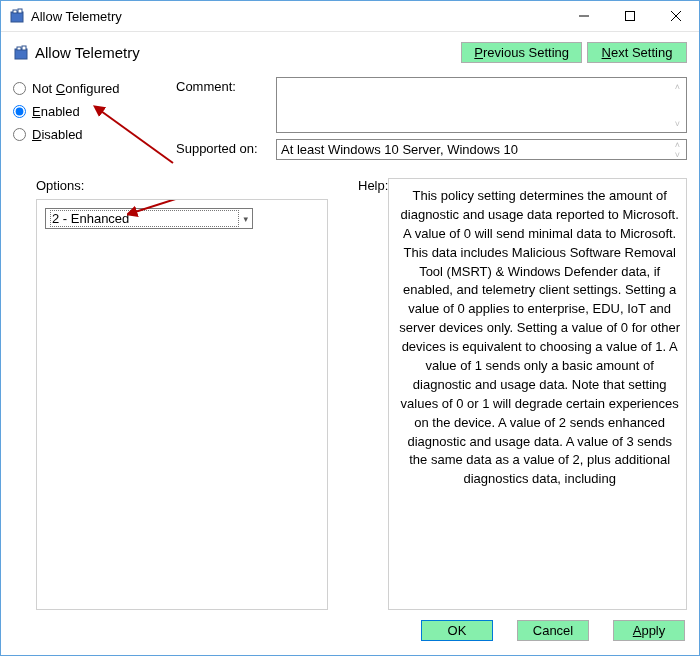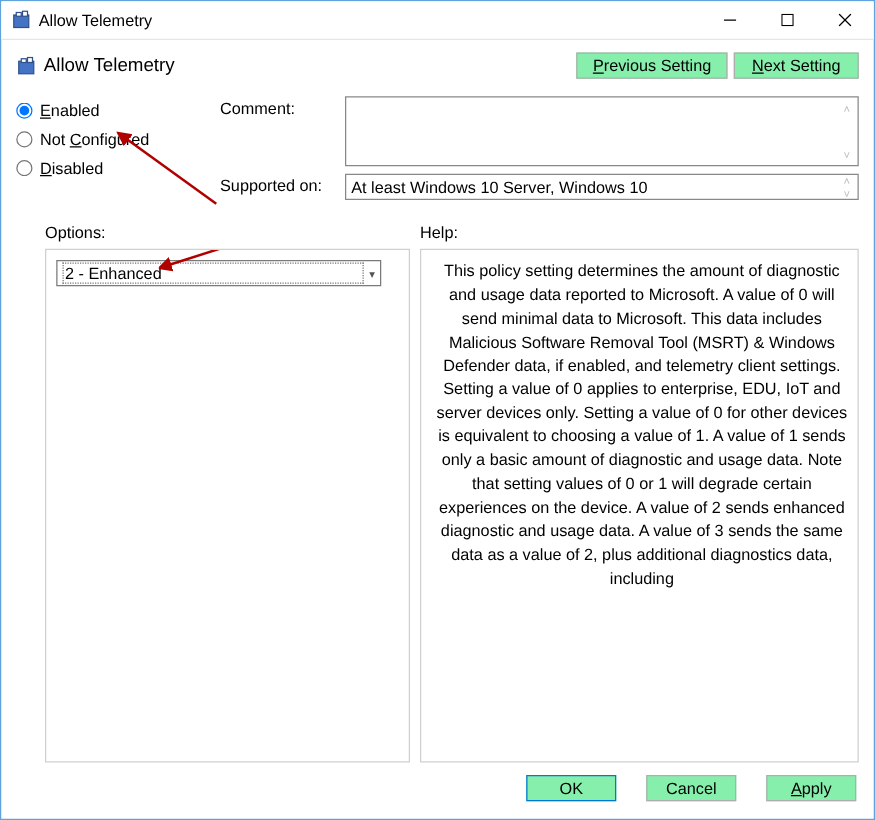--- a/index.html
+++ b/index.html
@@ -21,24 +21,24 @@
     .comment-col { flex: 1; display: flex; flex-direction: column; }
     .comment-row { display: flex; margin-bottom: 6px; }
     .comment-label { width: 100px; padding-top: 2px; }
     .textarea-like { flex: 1; border: 1px solid #888; background: #fff; position: relative; }
     .scroll-arrows { position: absolute; right: 0; top: 0; bottom: 0; width: 17px; display: flex; flex-direction: column; justify-content: space-between; }
     .scroll-arrow { width: 17px; height: 17px; display: flex; align-items: center; justify-content: center; color: #bdbdbd; font-size: 9px; }
     .comment-box { height: 56px; }
     .supported-box { height: 21px; padding: 2px 4px; }
     .panes { display: flex; flex: 1; margin-top: 12px; min-height: 0; }
     .pane-left { width: 315px; margin-right: 8px; display: flex; flex-direction: column; padding-left: 23px; }
-    .pane-right { flex: 1; display: flex; flex-direction: column; min-height: 0; }
+    .pane-right { flex: 1; display: flex; flex-direction: row; min-height: 0; margin-left: 22px; }
     .pane-label { margin-bottom: 6px; }
     .pane-box { flex: 1; border: 1px solid #d0d0d0; padding: 8px; overflow: hidden; position: relative; }
-    .dropdown { width: 260px; border: 1px solid #7a7a7a; padding: 1px 4px; font-size: 13px; display: flex; align-items: center; justify-content: space-between; cursor: default; }
+    .dropdown { width: 208px; border: 1px solid #7a7a7a; padding: 1px 4px; font-size: 13px; display: flex; align-items: center; justify-content: space-between; cursor: default; }
     .dropdown-sel { border:1px dotted #777; flex:1; padding:0 1px; }
     .dropdown .dd-arrow { font-size: 9px; color: #555; padding-left: 4px; }
     .help-box { flex: 1; border: 1px solid #d0d0d0; padding: 8px 4px 8px 8px; overflow-y: scroll; position: relative; line-height: 1.4; font-size: 13.5px; text-align: center; }
     .footer { display: flex; justify-content: flex-end; padding: 10px 2px 8px 2px; gap: 19px; }
     .footer .btn { min-width: 72px; }
     .footer .btn.primary { border-color: #0078d7; }
     .underline-hint { text-decoration: underline; }
     .arrow-annot { position: absolute; pointer-events: none; }
     ::-webkit-scrollbar { width: 17px; }
     ::-webkit-scrollbar-track { background: #f0f0f0; }
@@ -88,26 +88,26 @@
       </svg>
     </span>
     <span class="top-title">Allow Telemetry</span>
     <button class="btn"><span class="underline-hint">P</span><span></span><span>revious Setting</span></button>
     <button class="btn"><span class="underline-hint">N</span><span>ext Setting</span></button>
   </div>
 
   <div class="row2">
     <div class="radio-col" style="position:relative;">
       <label class="radio-item">
+        <input type="radio" name="st" style="">
+        <span>Not <span class="underline-hint">C</span>onfigured</span>
+      </label>
+      <label class="radio-item">
         <input type="radio" name="st" checked="" style="">
         <span><span class="underline-hint">E</span>nabled</span>
-      </label>
-      <label class="radio-item">
-        <input type="radio" name="st" style="">
-        <span>Not <span class="underline-hint">C</span>onfigured</span>
       </label>
       <label class="radio-item">
         <input type="radio" name="st" style="">
         <span><span class="underline-hint">D</span>isabled</span>
       </label>
 
       <svg class="arrow-annot" style="left:80px; top:26px;" width="90" height="70">
           <defs>
             <marker id="ah1" markerWidth="8" markerHeight="8" refX="1" refY="3" orient="auto">
               <polygon points="0 0, 6 3, 0 6" fill="#b00000"></polygon>

